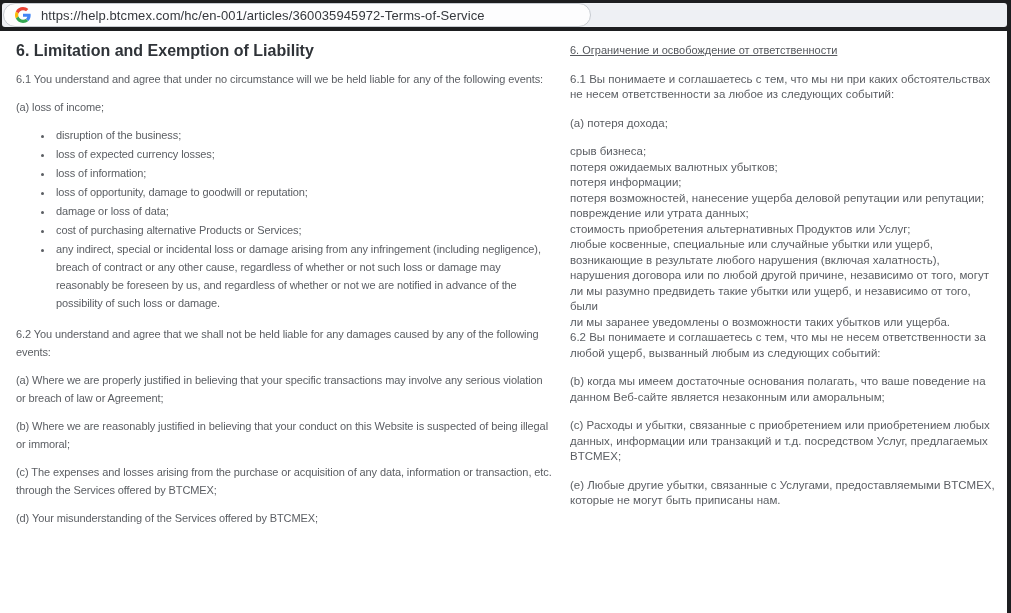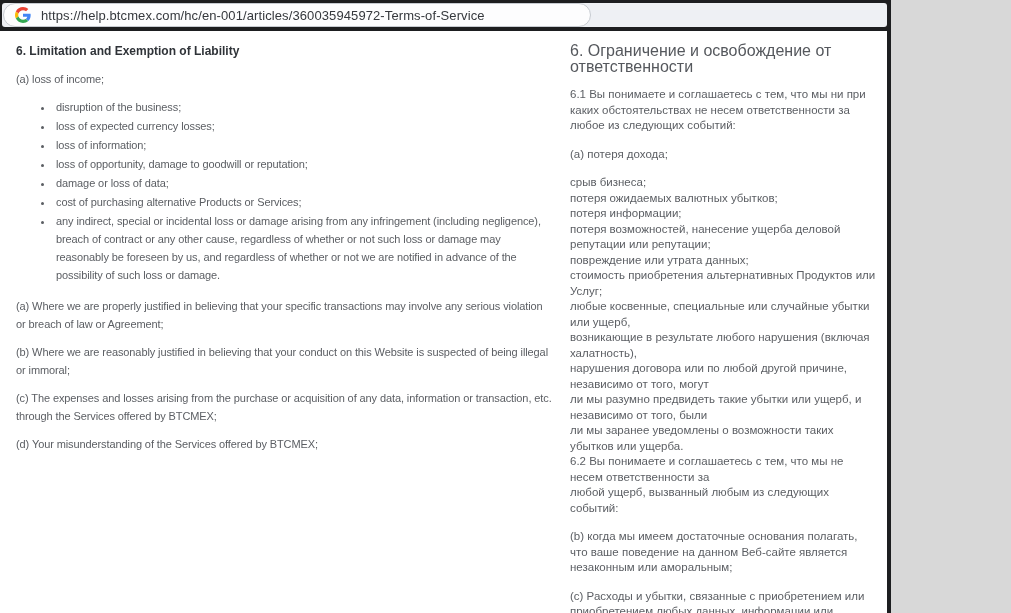--- a/index.html
+++ b/index.html
@@ -1,18 +1,18 @@
 <!DOCTYPE html>
 <html><head>
 <meta charset="utf-8">
 <style>
   html, body { margin: 0; padding: 0; background: #d8d8d8; }
   * { box-sizing: border-box; }
   .screen {
-    width: 891px; height: 613px;
+    width: 1011px; height: 613px;
     background: #ffffff;
     position: relative;
     overflow: hidden;
     font-family: "Liberation Sans", sans-serif;
   }
   
   .topbar {
     position: relative;
     height: 31px;
     background: #1d1e20;
@@ -58,39 +58,40 @@
   }
   .col-en {
     flex: none;
     width: 536px;
     font-size: 11px;
     letter-spacing: -0.1px;
     line-height: 18px;
   }
   .col-en h2 {
     margin: 7px 0 10px;
-    font-size: 12px;
+    font-size: 16px;
     font-weight: bold;
     color: #2f3338;
     letter-spacing: 0;
   }
   .col-en p { margin: 0 0 10px; }
   .col-en ul { margin: 2px 0 13px; padding-left: 38px; }
   .col-en li { margin: 1px 0; padding-left: 2px; }
   .col-ru {
     flex: 1;
     min-width: 0;
     font-size: 11.5px;
     line-height: 15.5px;
   }
   .col-ru h2 {
     margin: 8px 0 13px;
-    font-size: 16px;
+    font-size: 11px;
     font-weight: normal;
     color: #55585d;
+    text-decoration: underline;
   }
   .col-ru p { margin: 0 0 13px; }
   .pre { white-space: pre-line; }
 </style>
 </head>
 <body>
 
 <div class="screen">
 
   <header class="topbar">
@@ -105,30 +106,32 @@
         </svg>
       </span>
       <span class="url-text">https://help.btcmex.com/hc/en-001/articles/360035945972-Terms-of-Service</span>
     </div>
   </header>
 
   <main class="content">
 
     <section class="col-en">
       <h2>6. Limitation and Exemption of Liability</h2>
+      <p>6.1 You understand and agree that under no circumstance will we be held liable for any of the following events:</p>
       <p>(a) loss of income;</p>
       <ul>
         <li>disruption of the business;</li>
         <li>loss of expected currency losses;</li>
         <li>loss of information;</li>
         <li>loss of opportunity, damage to goodwill or reputation;</li>
         <li>damage or loss of data;</li>
         <li>cost of purchasing alternative Products or Services;</li>
         <li>any indirect, special or incidental loss or damage arising from any infringement (including negligence), breach of contract or any other cause, regardless of whether or not such loss or damage may reasonably be foreseen by us, and regardless of whether or not we are notified in advance of the possibility of such loss or damage.</li>
       </ul>
+      <p>6.2 You understand and agree that we shall not be held liable for any damages caused by any of the following events:</p>
       <p>(a) Where we are properly justified in believing that your specific transactions may involve any serious violation or breach of law or Agreement;</p>
       <p>(b) Where we are reasonably justified in believing that your conduct on this Website is suspected of being illegal or immoral;</p>
       <p>(c) The expenses and losses arising from the purchase or acquisition of any data, information or transaction, etc. through the Services offered by BTCMEX;</p>
       <p>(d) Your misunderstanding of the Services offered by BTCMEX;</p>
     </section>
 
     <section class="col-ru">
       <h2>6. Ограничение и освобождение от ответственности</h2>
       <p>6.1 Вы понимаете и соглашаетесь с тем, что мы ни при каких обстоятельствах не несем ответственности за любое из следующих событий:</p>
       <p>(a) потеря дохода;</p>

